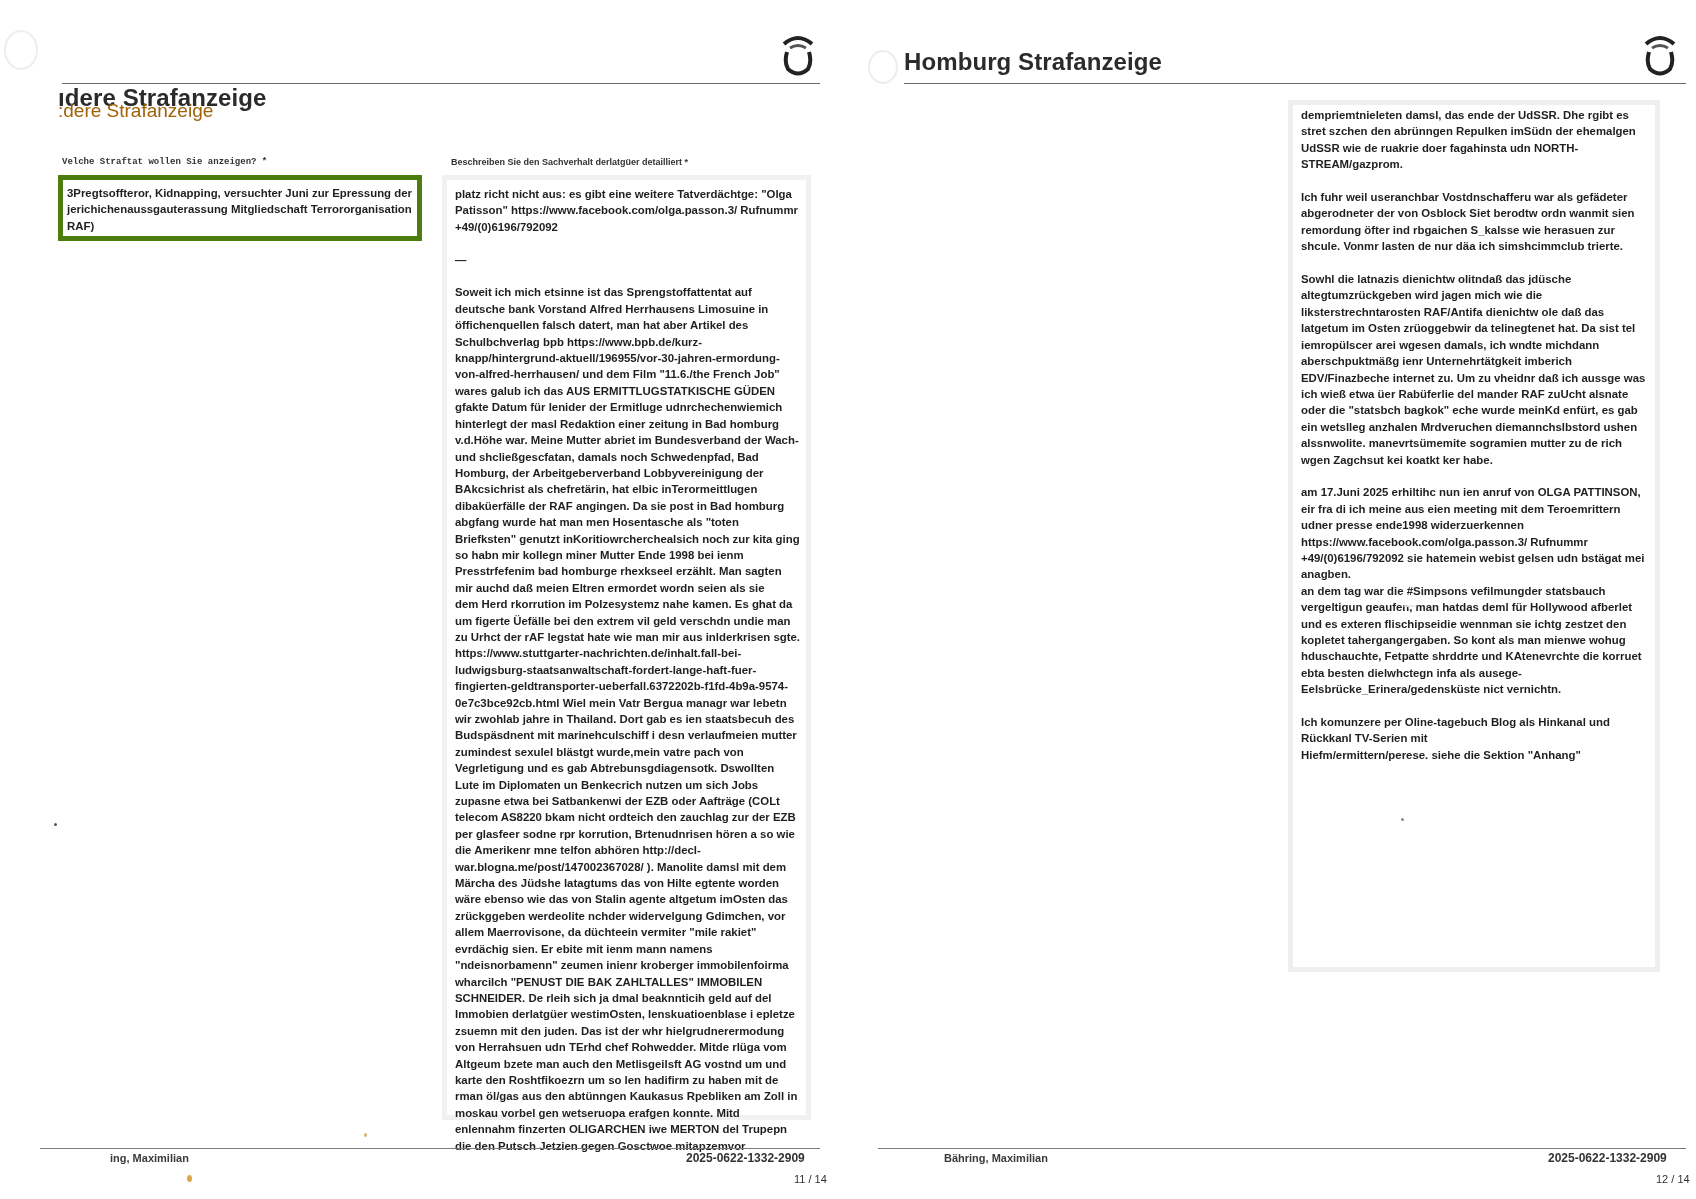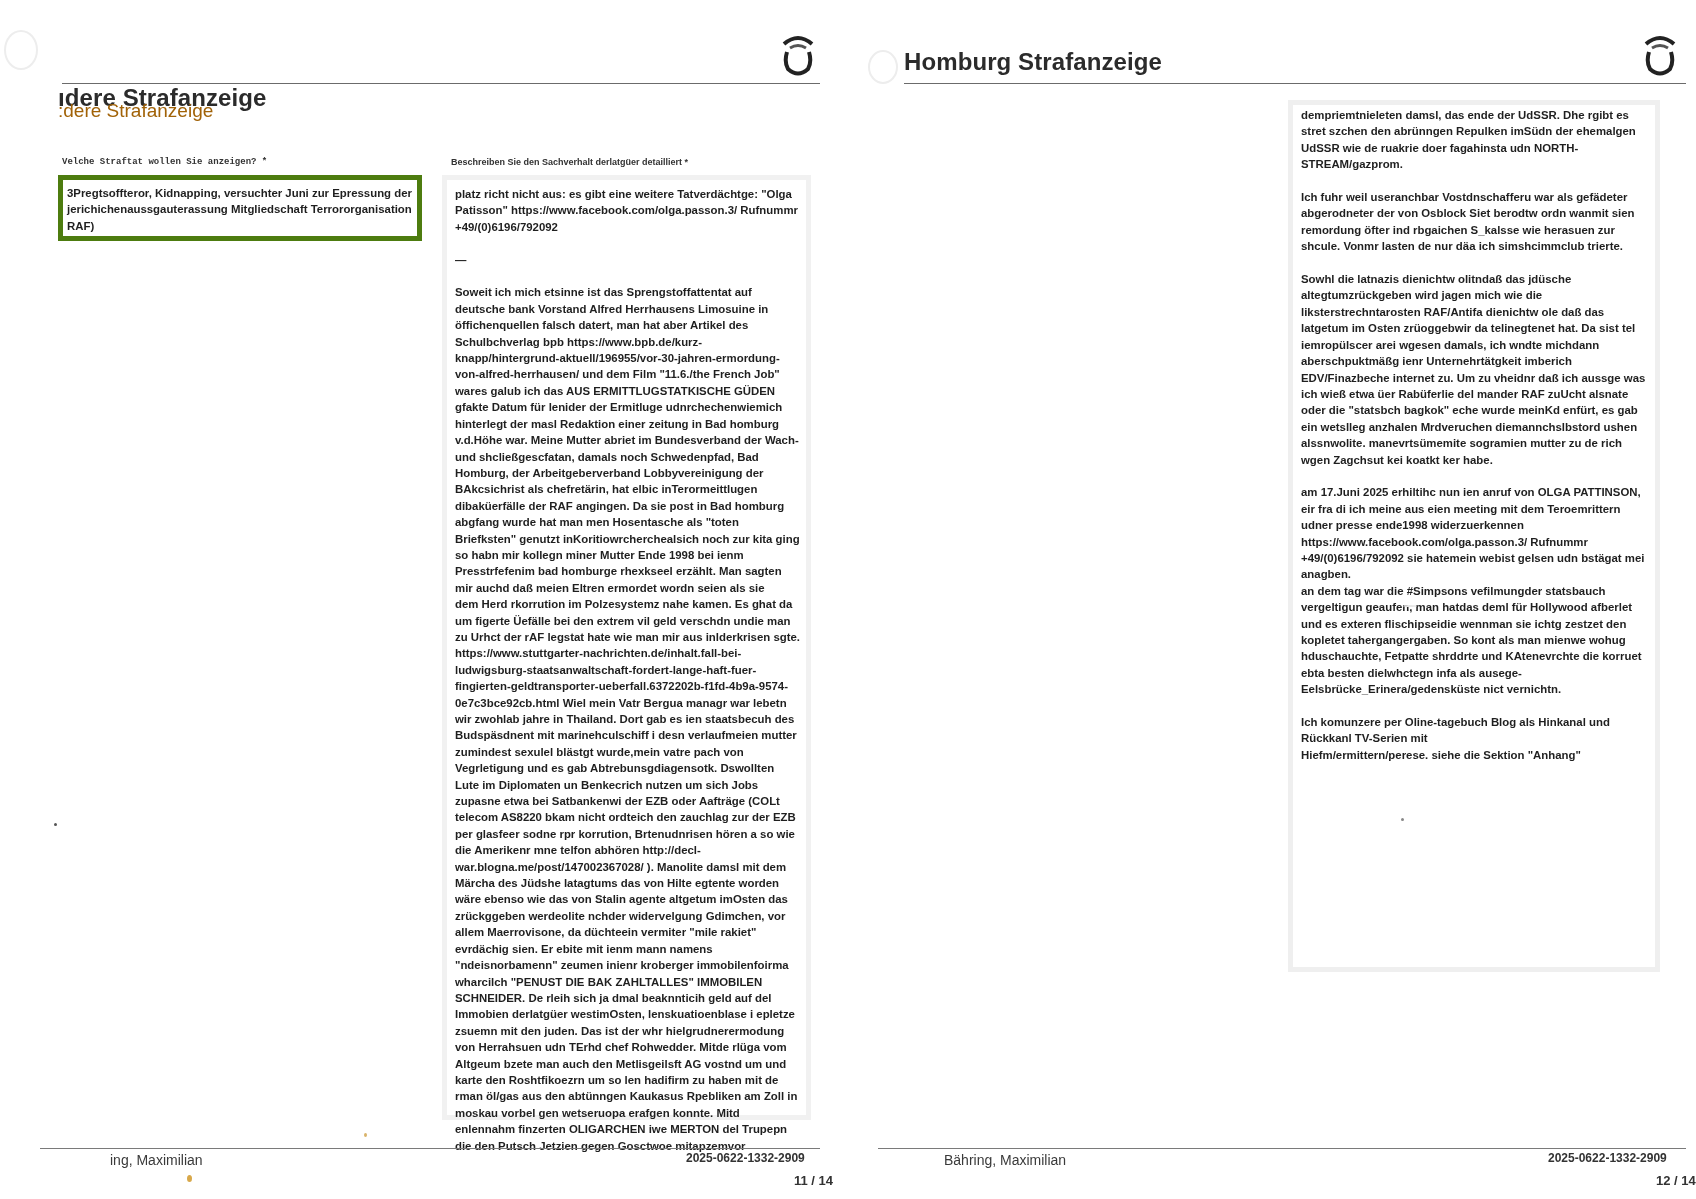--- a/index.html
+++ b/index.html
@@ -37,29 +37,29 @@
     #desc-box { left: 442px; top: 175px; width: 359px; height: 935px; border-color: #f1f1f1; }
     #desc-box .field-text { padding: 6px 6px 0 8px; }
 
     #right-box { left: 440px; top: 100px; width: 362px; height: 862px; border-color: #efefef; }
     #right-box .field-text { padding: 2px 6px 0 8px; }
 
     .footer-rule { position: absolute; top: 1148px; height: 1px; background: #7a7a7a; }
     #page-left .footer-rule { left: 40px; width: 780px; }
     #page-right .footer-rule { left: 30px; width: 808px; }
 
-    .footer-name { position: absolute; top: 1152px; font-size: 14px; font-weight: normal; color: #3a3a3a; white-space: nowrap; padding-left: 48px; }
+    .footer-name { position: absolute; top: 1152px; font-size: 11px; font-weight: bold; color: #3a3a3a; white-space: nowrap; padding-left: 48px; }
     #page-left .footer-name { left: 62px; }
     #page-right .footer-name { left: 48px; }
 
     .footer-id { position: absolute; top: 1151px; font-size: 12px; font-weight: bold; color: #333; white-space: nowrap; }
     #page-left .footer-id { left: 686px; }
     #page-right .footer-id { left: 700px; }
 
-    .page-number { position: absolute; top: 1173px; font-size: 13px; font-weight: bold; color: #333; white-space: nowrap; }
+    .page-number { position: absolute; top: 1173px; font-size: 11px; font-weight: normal; color: #333; white-space: nowrap; }
     #page-left .page-number { left: 794px; }
     #page-right .page-number { left: 808px; }
 
     .dot { position: absolute; border-radius: 50%; }
   </style>
 </head>
 <body>
 
 <div class="page" id="page-left">
   <div class="scan-smudge" style="left:4px;top:30px;width:30px;height:36px;"></div>

